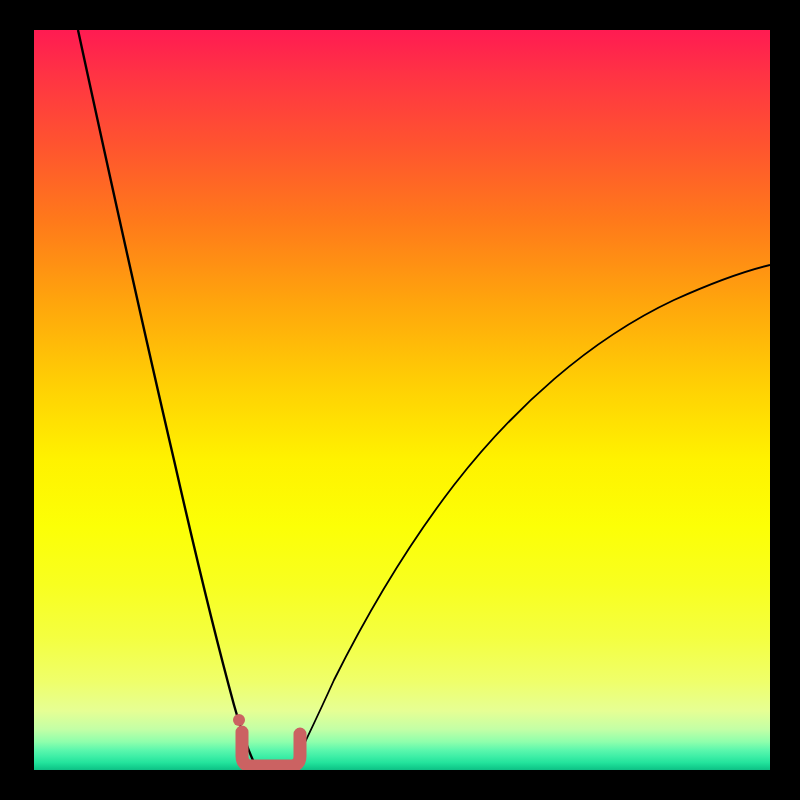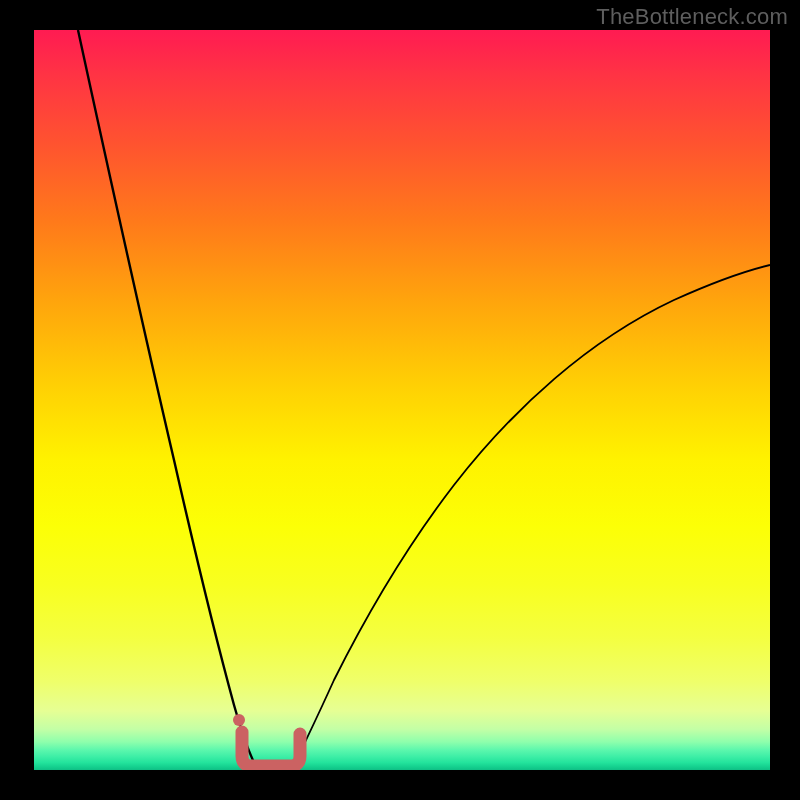--- a/index.html
+++ b/index.html
@@ -88,15 +88,14 @@
                Q 208 736, 218 736
                L 256 736
                Q 266 736, 266 726
                L 266 704" fill="none" stroke="#cb6262" stroke-width="13" stroke-linecap="round" stroke-linejoin="round"></path>
 
       <circle cx="205" cy="690" r="6" fill="#cb6262"></circle>
     </svg>
 
   </div>
 
-  <div class="watermark">TheBottleneck.com</div>
 
 </div>
 
 </body></html>

